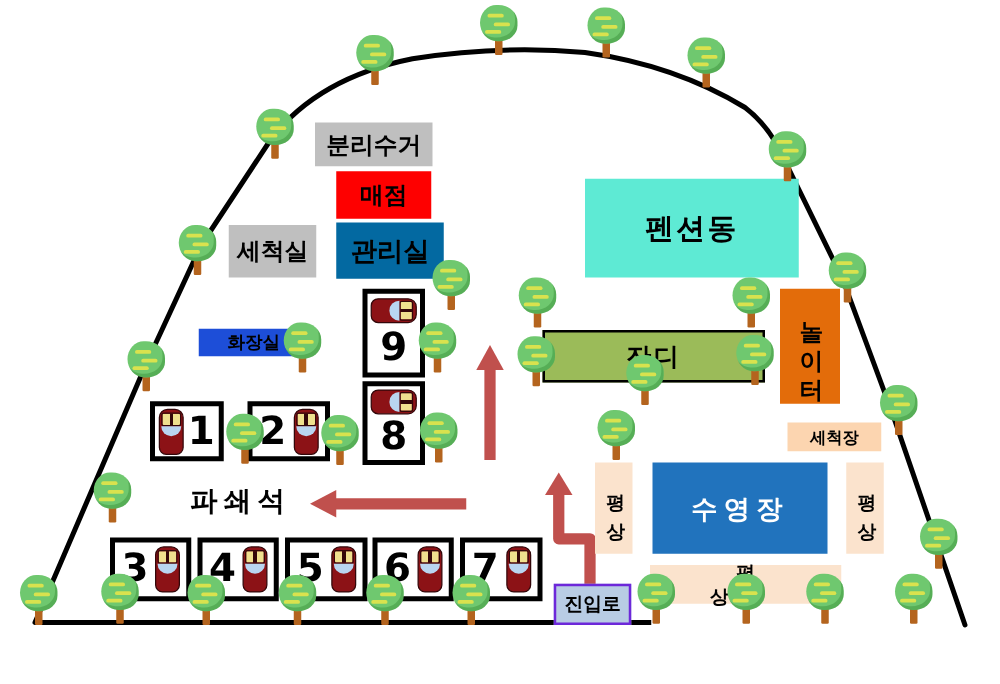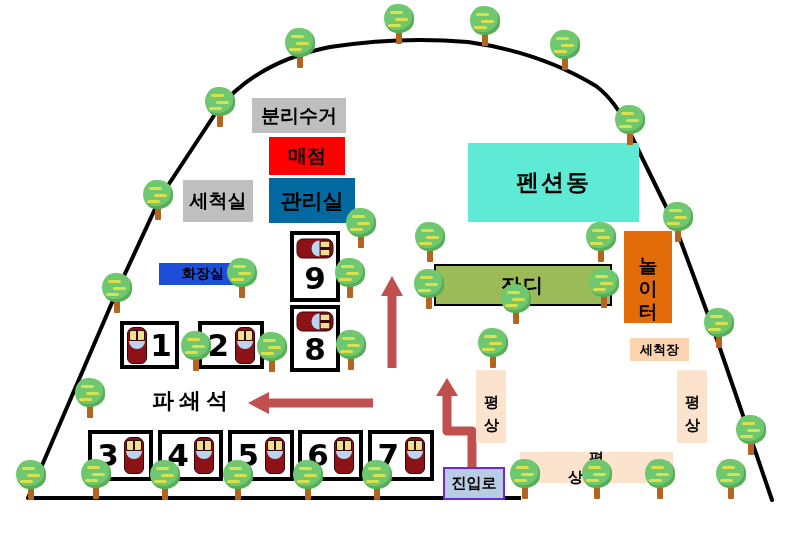--- a/index.html
+++ b/index.html
@@ -62,22 +62,23 @@
   <div class="freelabel" style="left:152px;top:386px;font-size:22px;letter-spacing:5px;">파쇄석</div>
 
   <div class="box" style="left:252px;top:98px;width:94px;height:35px;background:#bfbfbf;font-size:19px;">분리수거</div>
   <div class="box" style="left:269px;top:137px;width:76px;height:38px;background:#fe0000;font-size:19px;">매점</div>
   <div class="box" style="left:183px;top:180px;width:70px;height:42px;background:#bfbfbf;font-size:19px;">세척실</div>
   <div class="box" style="left:269px;top:178px;width:86px;height:45px;background:#0369a1;font-size:21px;">관리실</div>
   <div class="box" style="left:159px;top:263px;width:88px;height:22px;background:#1d4ed8;font-size:14px;">화장실</div>
   <div class="box" style="left:432px;top:143px;width:171px;height:79px;background:#5eead4;font-size:23px;letter-spacing:2px;margin-left:36px;">펜션동</div>
   <div class="box" style="left:434px;top:264px;width:178px;height:42px;background:#9bbb59;border:2px solid #000;font-size:20px;letter-spacing:2px;">잔디</div>
   <div class="box vert" style="left:624px;top:231px;width:48px;height:92px;background:#e36c0a;font-size:19px;letter-spacing:4px;">놀이터</div>
-  <div class="box" style="left:630px;top:338px;width:59px;height:23px;background:#fcd5b0;font-size:13px;">세척장</div>
+  <div class="box" style="left:630px;top:338px;width:75px;height:23px;background:#fcd5b0;font-size:13px;">세척장</div>
   <div class="box vert" style="left:476px;top:370px;width:30px;height:73px;background:#fbe3cd;font-size:15px;letter-spacing:8px;">평상</div>
+  <div class="box" style="left:522px;top:370px;width:140px;height:73px;background:#2173bd;color:#fff;font-size:21px;letter-spacing:5px;">수영장</div>
   <div class="box vert" style="left:677px;top:370px;width:30px;height:73px;background:#fbe3cd;font-size:15px;letter-spacing:8px;">평상</div>
   <div class="box" style="left:520px;top:452px;width:153px;height:31px;background:#fbe3cd;font-size:15px;letter-spacing:42px;text-indent:42px;">평상</div>
   <div class="box" style="left:443px;top:467px;width:62px;height:33px;background:#b8cce4;border:2px solid #6d28d9;font-size:15px;z-index:3;">진입로</div>
 
 
   <div class="site" style="left:120px;top:321px;width:59px;height:48px;">
     <div class="car">
         <div class="win"></div>
         <div class="shield"></div>
       </div>

